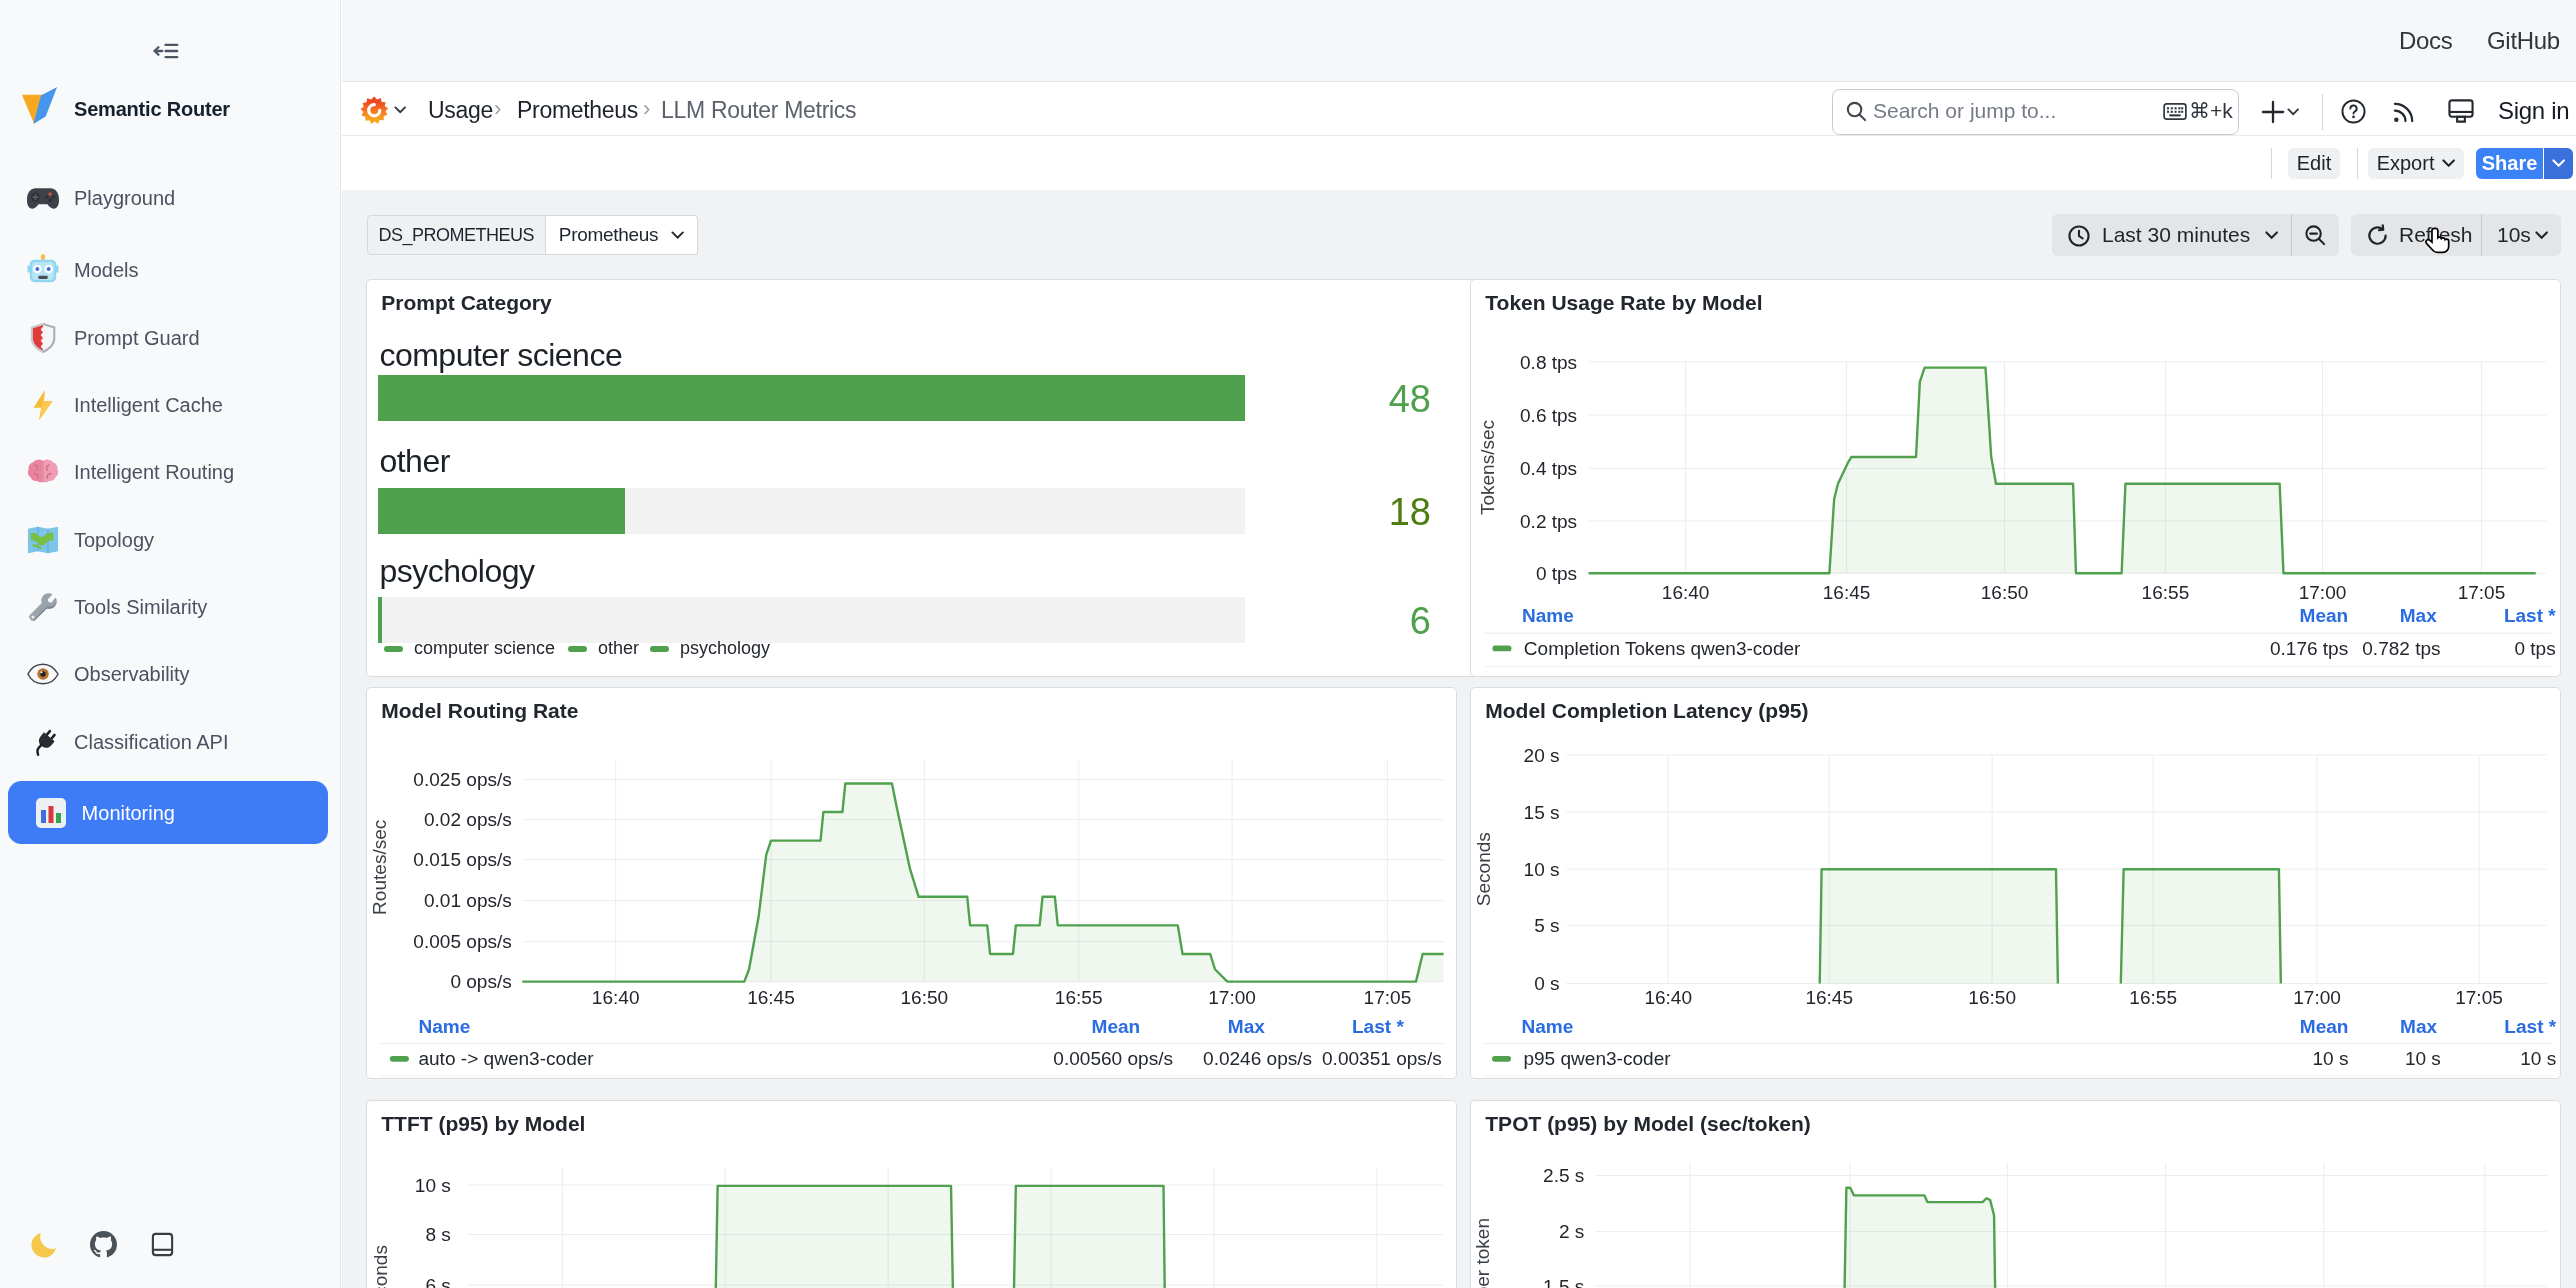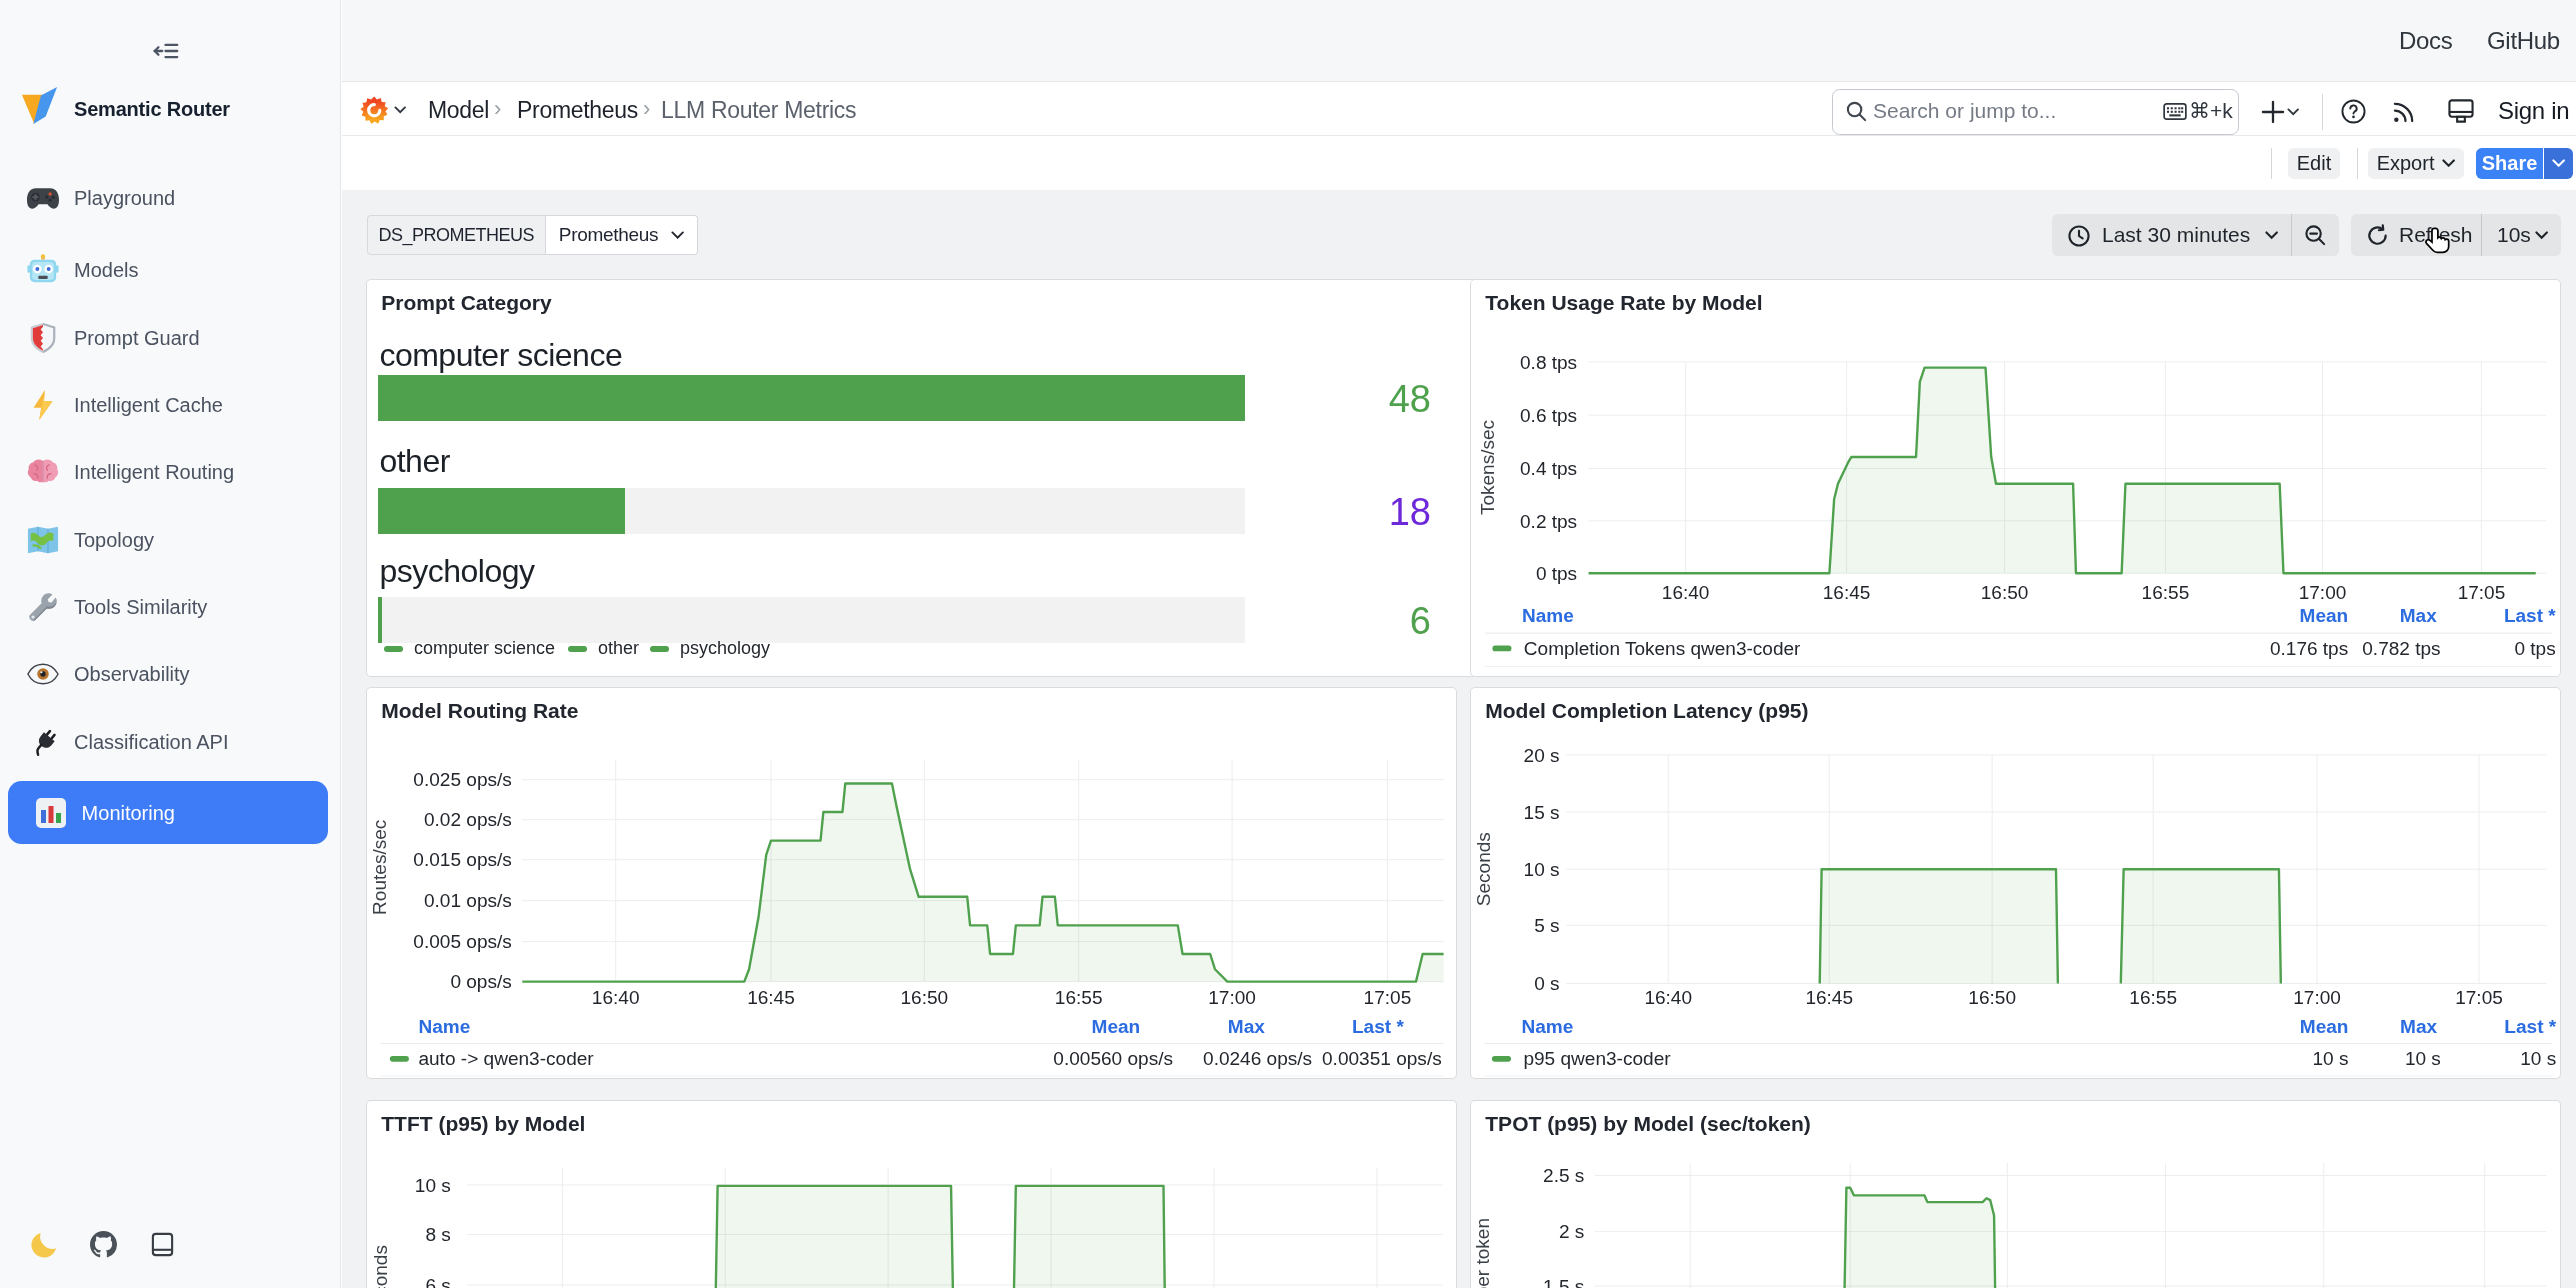--- a/index.html
+++ b/index.html
@@ -183,21 +183,21 @@
           <stop offset="1" stop-color="#ee3b23"></stop>
         </linearGradient>
       </defs>
     <path fill="url(#gflg)" d="M16 1.5 l2.8 3.1 4-1.4 1 4.1 4.2 0.4 -1 4.1 3.6 2.2 -2.8 3.1 2 3.7 -3.9 1.6 0.1 4.2 -4.2-0.3 -1.8 3.8 -3.6-2.2 -3.4 2.4 -2-3.7 -4.2 0.5 -0.1-4.2 -4-1.4 1.8-3.8 -3-3 3.4-2.4 -1.2-4 4.1-0.8 0.8-4.1 4.1 1.2 z"></path>
     <circle cx="16" cy="16" r="11" fill="url(#gflg)"></circle>
     <path d="M21.8,16 a5.8,5.8 0 1 1 -5.8,-5.8" stroke="#fff" stroke-width="3.4" fill="none" stroke-linecap="round"></path>
   </svg>
   <svg class="abs" style="left:52px; top:23px;" width="12.4" height="8.6" viewBox="0 0 13 9">
       <path d="M1.5 1.5 L6.5 6.5 L11.5 1.5" stroke="#30363e" stroke-width="2" fill="none" stroke-linecap="round"></path>
     </svg>
-  <span class="abs crumb" style="left:86px; color:#1d222b;">Model</span>
+  <span class="abs crumb" style="left:86px; color:#1d222b;">Usage</span>
   <span class="abs" style="left:152px; top:13.3px; font-size:22px; color:#9aa1a9;">›</span>
   <span class="abs crumb" style="left:175px; color:#1d222b;">Prometheus</span>
   <span class="abs" style="left:301px; top:13.3px; font-size:22px; color:#9aa1a9;">›</span>
   <span class="abs crumb" style="left:319px; color:#5b626c;">LLM Router Metrics</span>
 
   <div class="abs" style="left:1490px; top:5.7px; width:407px; height:46px; border:1.9px solid #c5c9cf; border-radius:7.6px; background:#fff;">
     <svg class="abs" style="left:12.4px; top:10.5px;" width="23" height="23" viewBox="0 0 24 24">
         <circle cx="10" cy="10" r="7" stroke="#40464e" stroke-width="2.2" fill="none"></circle>
         <line x1="15.2" y1="15.2" x2="21" y2="21" stroke="#40464e" stroke-width="2.2" stroke-linecap="round"></line>
       </svg>
@@ -312,21 +312,21 @@
   </div>
 
   <div class="panel" id="p1" style="left:24px; top:89px;  width:1270px; height:398px;padding-left:48px;">
     <div class="ptitle">Prompt Category</div>
     <div class="abs" style="left:12.4px; top:57px;  font-size:32px; letter-spacing:-0.5px; color:#1c2128;">computer science</div>
     <div class="abs" style="left:11.4px; top:95px; width:867px; height:46px; background:#4fa14d;"></div>
     <div class="abs" style="left:959px; top:98px; width:105px; text-align:right; font-size:38px; color:#4fa14d;">48</div>
     <div class="abs" style="left:12.4px; top:163px; font-size:32px; letter-spacing:-0.5px; color:#1c2128;">other</div>
     <div class="abs" style="left:11.4px; top:208px; width:867px; height:46px; background:#f2f2f2;"></div>
     <div class="abs" style="left:11.4px; top:208px; width:247px; height:46px; background:#4fa14d;"></div>
-    <div class="abs" style="left:959px; top:211px; width:105px; text-align:right; font-size:38px; color:#6d28d9;">18</div>
+    <div class="abs" style="left:959px; top:211px; width:105px; text-align:right; font-size:38px; color:#4d7c0f;">18</div>
     <div class="abs" style="left:12.4px; top:273px; font-size:32px; letter-spacing:-0.5px; color:#1c2128;">psychology</div>
     <div class="abs" style="left:11.4px; top:317px; width:867px; height:46px; background:#f2f2f2;"></div>
     <div class="abs" style="left:11.4px; top:317px; width:3.8px; height:46px; background:#4fa14d;"></div>
     <div class="abs" style="left:959px; top:320px; width:105px; text-align:right; font-size:38px; color:#4fa14d;">6</div>
     <span class="dash" style="left:17px; top:366px;"></span>
       <span class="legtxt" style="left:47px; top:358px;">computer science</span>
     <span class="dash" style="left:201px; top:366px;"></span>
       <span class="legtxt" style="left:231px; top:358px;">other</span>
     <span class="dash" style="left:283px; top:366px;"></span>
       <span class="legtxt" style="left:313px; top:358px;">psychology</span>

